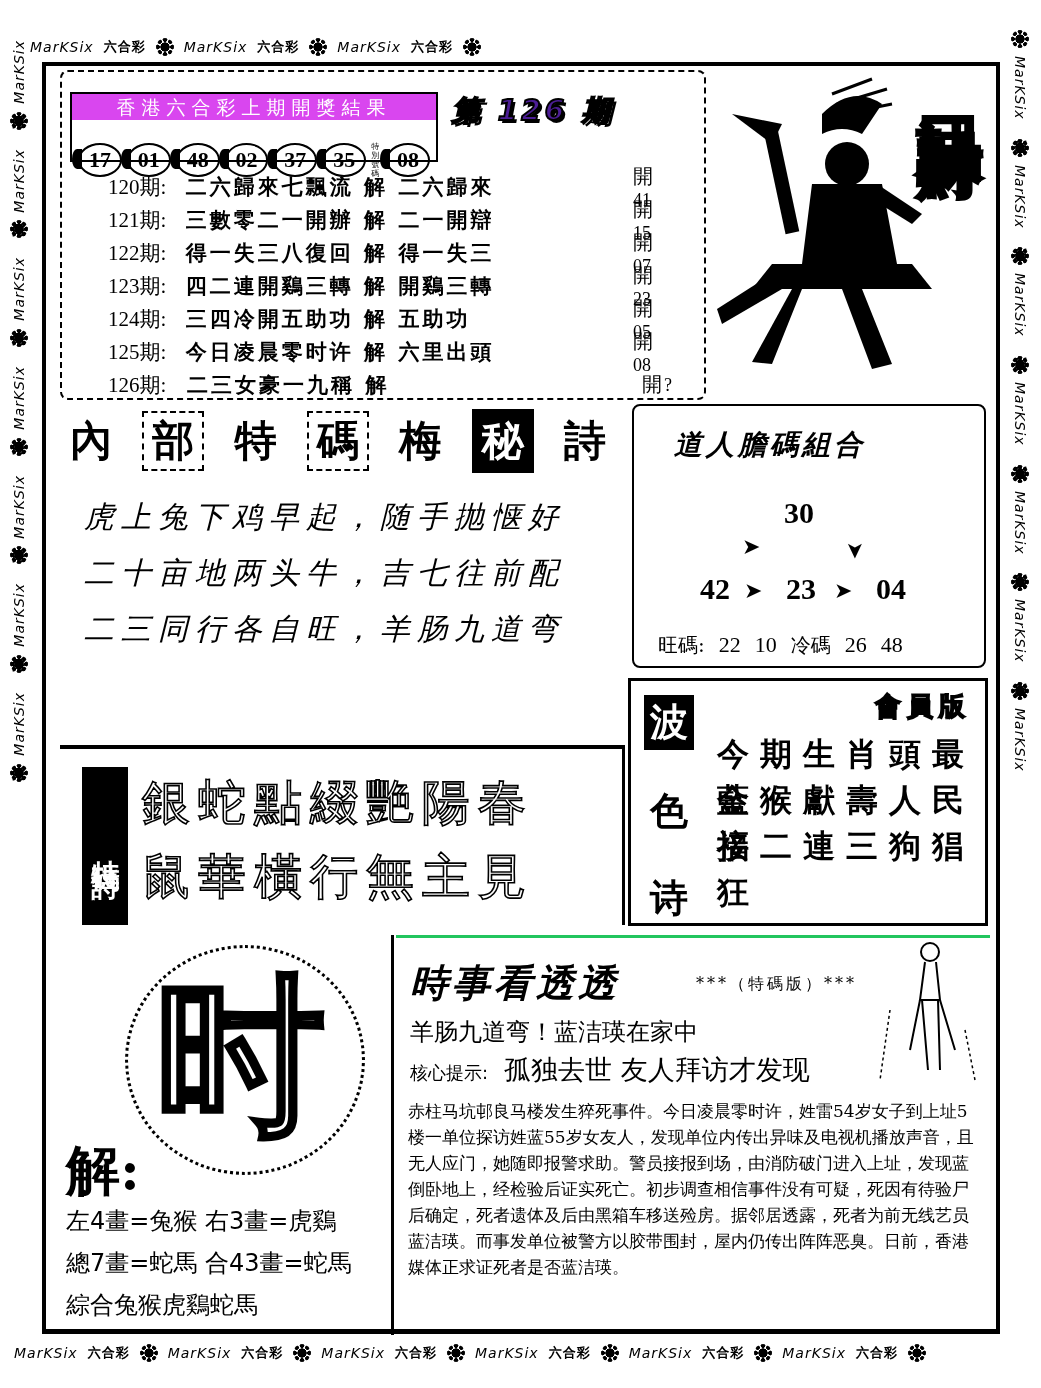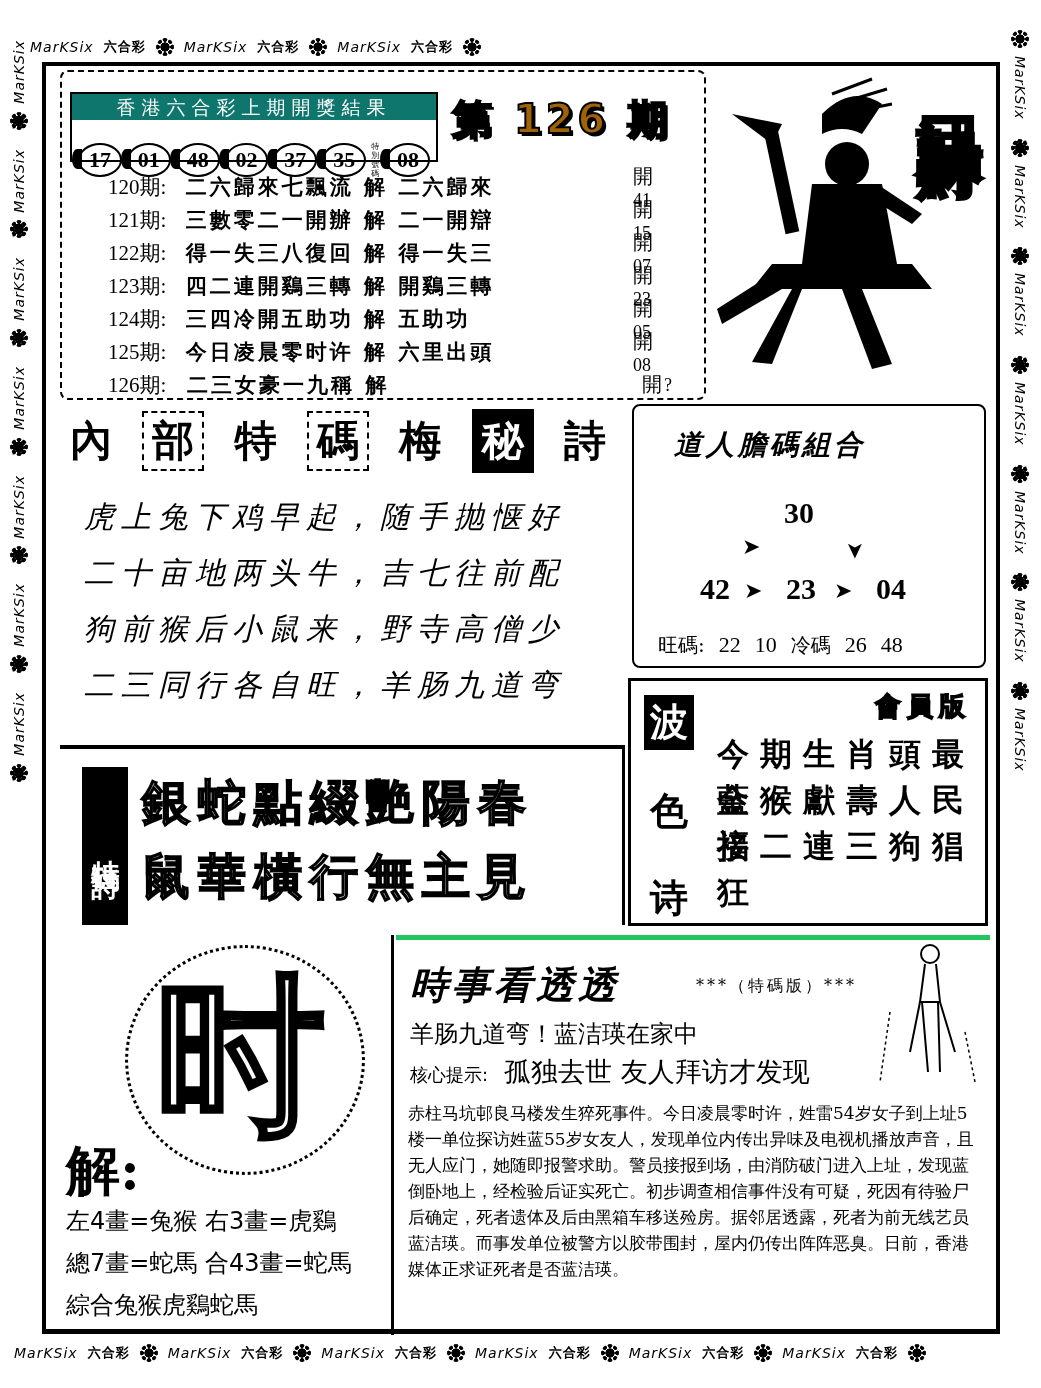--- a/index.html
+++ b/index.html
@@ -17,26 +17,26 @@
   .wm { display: inline-block; font-size: 14px; letter-spacing: 1px; }
   .wm-cn { font-style: normal; font-weight: bold; font-size: 13px; }
   .flower { display: inline-block; width: 18px; height: 18px; border-radius: 50%; background: radial-gradient(circle, #000 35%, transparent 38%), radial-gradient(circle at 50% 8%, #000 12%, transparent 14%), radial-gradient(circle at 50% 92%, #000 12%, transparent 14%), radial-gradient(circle at 8% 50%, #000 12%, transparent 14%), radial-gradient(circle at 92% 50%, #000 12%, transparent 14%), radial-gradient(circle at 20% 20%, #000 10%, transparent 12%), radial-gradient(circle at 80% 20%, #000 10%, transparent 12%), radial-gradient(circle at 20% 80%, #000 10%, transparent 12%), radial-gradient(circle at 80% 80%, #000 10%, transparent 12%); flex: 0 0 auto; }
 
   
   .frame { position: absolute; left: 42px; top: 62px; width: 958px; height: 1272px; border-left: 4px solid #000; border-right: 4px solid #000; border-top: 4px solid #000; border-bottom: 5px solid #000; }
 
   
   .results-wrap { position: absolute; left: 60px; top: 70px; width: 646px; height: 330px; border: 2px dashed #000; border-radius: 8px; }
   .results-head { position: absolute; left: 70px; top: 92px; width: 368px; height: 70px; border: 2px solid #000; }
-  .results-title { height: 26px; background: #0f766e; color: #fff; font-family: "DejaVu Sans", sans-serif; font-size: 19px; text-align: center; letter-spacing: 6px; line-height: 26px; }
+  .results-title { height: 26px; background: #d946ef; color: #fff; font-family: "DejaVu Sans", sans-serif; font-size: 19px; text-align: center; letter-spacing: 6px; line-height: 26px; }
   .balls { display: flex; align-items: center; gap: 5px; padding: 22px 6px; }
   .ball { width: 44px; height: 34px; border: 2.5px solid #000; border-radius: 50%; font-family: "Liberation Serif", serif; font-weight: bold; font-size: 22px; text-align: center; line-height: 29px; position: relative; }
   .ball::before { content: ""; position: absolute; left: -8px; top: 4px; width: 10px; height: 20px; background: #000; border-radius: 50% 0 0 50%; }
   .special-label { font-size: 8px; width: 10px; line-height: 9px; font-family: "DejaVu Sans", sans-serif; }
-  .issue-title { position: absolute; left: 452px; top: 92px; font-family: "DejaVu Sans", sans-serif; font-weight: bold; font-size: 40px; letter-spacing: 4px; color: #a16207; -webkit-text-stroke: 2px #000; text-shadow: 3px 3px 0 #000; }
+  .issue-title { position: absolute; left: 452px; top: 92px; font-family: "DejaVu Sans", sans-serif; font-weight: bold; font-style: italic; font-size: 28px; letter-spacing: 4px; color: #4c1d95; -webkit-text-stroke: 2px #000; text-shadow: 3px 3px 0 #000; }
   .history { position: absolute; left: 72px; top: 170px; width: 600px; }
   .hrow { height: 33px; display: flex; align-items: center; font-size: 21px; }
   .h-period { font-family: "Liberation Serif", serif; width: 80px; margin-left: 36px; }
   .h-text { width: 460px; font-weight: bold; letter-spacing: 3px; }
   .h-open { font-family: "Liberation Serif", serif; font-size: 18px; }
   .h-open b { font-weight: normal; font-size: 20px; margin-right: 2px; }
 
   
   .deity { position: absolute; left: 712px; top: 74px; width: 282px; height: 310px; }
   .deity-text { position: absolute; right: 8px; top: 8px; writing-mode: vertical-rl; font-size: 66px; font-weight: bold; line-height: 70px; letter-spacing: -6px; color: #fff; -webkit-text-stroke: 3px #000; }
@@ -54,40 +54,40 @@
   .combo { position: absolute; left: 632px; top: 404px; width: 354px; height: 264px; border: 2px solid #000; border-radius: 8px; }
   .combo-title { position: absolute; left: 40px; top: 20px; font-size: 28px; font-weight: bold; font-style: italic; letter-spacing: 4px; }
   .num { position: absolute; font-family: "Liberation Serif", serif; font-weight: bold; font-size: 30px; }
   .arrow { position: absolute; font-size: 22px; }
   .combo-foot { position: absolute; left: 24px; top: 226px; font-size: 20px; display: flex; gap: 14px; align-items: flex-start; }
   .combo-foot .n { font-family: "Liberation Serif", serif; font-size: 22px; }
 
   
   .special { position: absolute; left: 60px; top: 745px; width: 565px; height: 180px; border-top: 4px solid #000; border-right: 3px solid #000; }
   .special-tag { position: absolute; left: 22px; top: 18px; width: 46px; height: 158px; background: #000; color: #fff; font-size: 28px; font-weight: bold; writing-mode: vertical-rl; text-align: center; line-height: 46px; letter-spacing: 6px; }
-  .special-line { position: absolute; left: 82px; font-size: 48px; font-weight: bold; letter-spacing: 8px; color: #fff; -webkit-text-stroke: 1.6px #000; }
+  .special-line { position: absolute; left: 82px; font-size: 48px; font-weight: normal; letter-spacing: 8px; color: #fff; -webkit-text-stroke: 1.6px #000; }
 
   
   .wave { position: absolute; left: 628px; top: 678px; width: 360px; height: 248px; border: 3px solid #000; }
   .wave-side { position: absolute; left: 8px; top: 14px; width: 60px; display: flex; flex-direction: column; gap: 36px; align-items: center; font-size: 38px; font-weight: bold; }
   .wave-side .wd { background: #000; color: #fff; padding: 2px 6px; transform: rotate(0deg); }
   .wave-head { position: absolute; right: 14px; top: 8px; font-size: 26px; font-weight: bold; letter-spacing: 6px; color: #fff; -webkit-text-stroke: 1.5px #000; }
   .wave-lines { position: absolute; left: 86px; top: 50px; }
   .wave-line { font-size: 32px; font-weight: bold; letter-spacing: 11px; height: 46px; line-height: 46px; }
 
   
   .riddle { position: absolute; left: 60px; top: 935px; width: 334px; height: 400px; border-right: 3px solid #000; }
   .riddle-art { position: absolute; left: 65px; top: 10px; width: 240px; height: 230px; border-radius: 50%; border: 3px dotted #000; }
   .riddle-char { position: absolute; left: 95px; top: 30px; font-size: 170px; font-weight: bold; color: #fff; -webkit-text-stroke: 4px #000; line-height: 180px; }
   .riddle-label { position: absolute; left: 6px; top: 200px; font-size: 54px; font-weight: bold; }
   .riddle-lines { position: absolute; left: 6px; top: 265px; }
   .riddle-line { font-size: 24px; height: 42px; line-height: 42px; font-family: "DejaVu Sans", sans-serif; }
 
   
-  .news { position: absolute; left: 396px; top: 935px; width: 594px; height: 400px; border-top: 5px solid #22c55e; }
+  .news { position: absolute; left: 396px; top: 935px; width: 594px; height: 400px; border-top: 3px solid #22c55e; }
   .news-title { position: absolute; left: 14px; top: 20px; font-size: 38px; font-weight: bold; font-style: italic; font-family: "DejaVu Sans", sans-serif; letter-spacing: 4px; }
   .news-sub { position: absolute; left: 300px; top: 36px; font-size: 16px; letter-spacing: 3px; }
   .news-headline { position: absolute; left: 14px; top: 78px; font-size: 24px; font-family: "DejaVu Serif", serif; }
   .news-hint { position: absolute; left: 14px; top: 114px; display: flex; align-items: baseline; gap: 16px; }
   .news-hint .lbl { font-size: 18px; font-family: "DejaVu Sans", sans-serif; }
   .news-hint .val { font-size: 27px; }
   .news-body { position: absolute; left: 12px; top: 160px; width: 570px; font-size: 17px; line-height: 26px; font-family: "DejaVu Serif", serif; }
   .news-figure { position: absolute; right: 10px; top: 2px; width: 110px; height: 150px; }
 
   svg { display: block; }
@@ -254,21 +254,20 @@
     <span class="diamond-light">部</span>
     <span>特</span>
     <span class="diamond-light">碼</span>
     <span>梅</span>
     <span class="diamond-dark">秘</span>
     <span>詩</span>
   </div>
   <div class="poem-lines">
     <div class="poem-line">虎上兔下鸡早起，随手抛惬好</div>
     <div class="poem-line">二十亩地两头牛，吉七往前配</div>
-    <div class="poem-line">狗前猴后小鼠来，野寺高僧少</div>
     <div class="poem-line">二三同行各自旺，羊肠九道弯</div>
   </div>
 </div>
 
 <div class="combo">
   <div class="combo-title">道人膽碼組合</div>
   <div class="num" style="left:150px; top:90px;">30</div>
   <div class="arrow" style="left:108px; top:128px;">➤</div>
   <div class="arrow" style="left:212px; top:132px; transform: rotate(90deg);">➤</div>
   <div class="num" style="left:66px; top:166px;">42</div>

